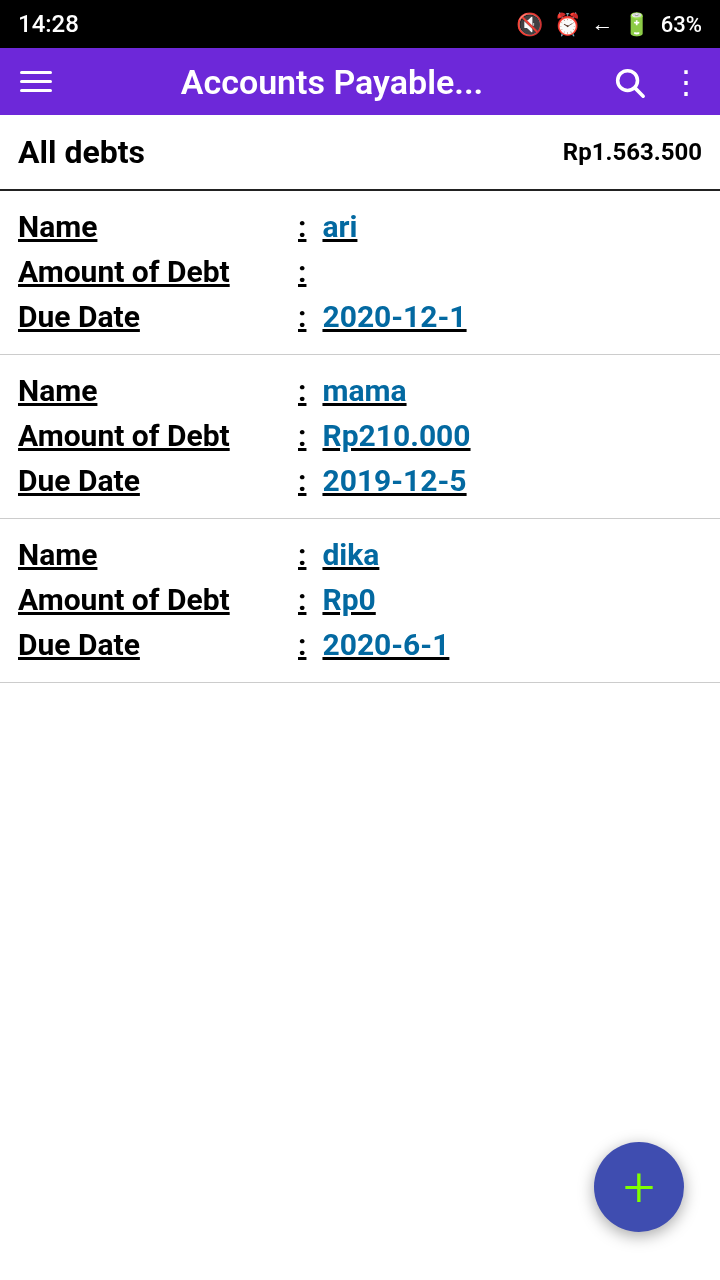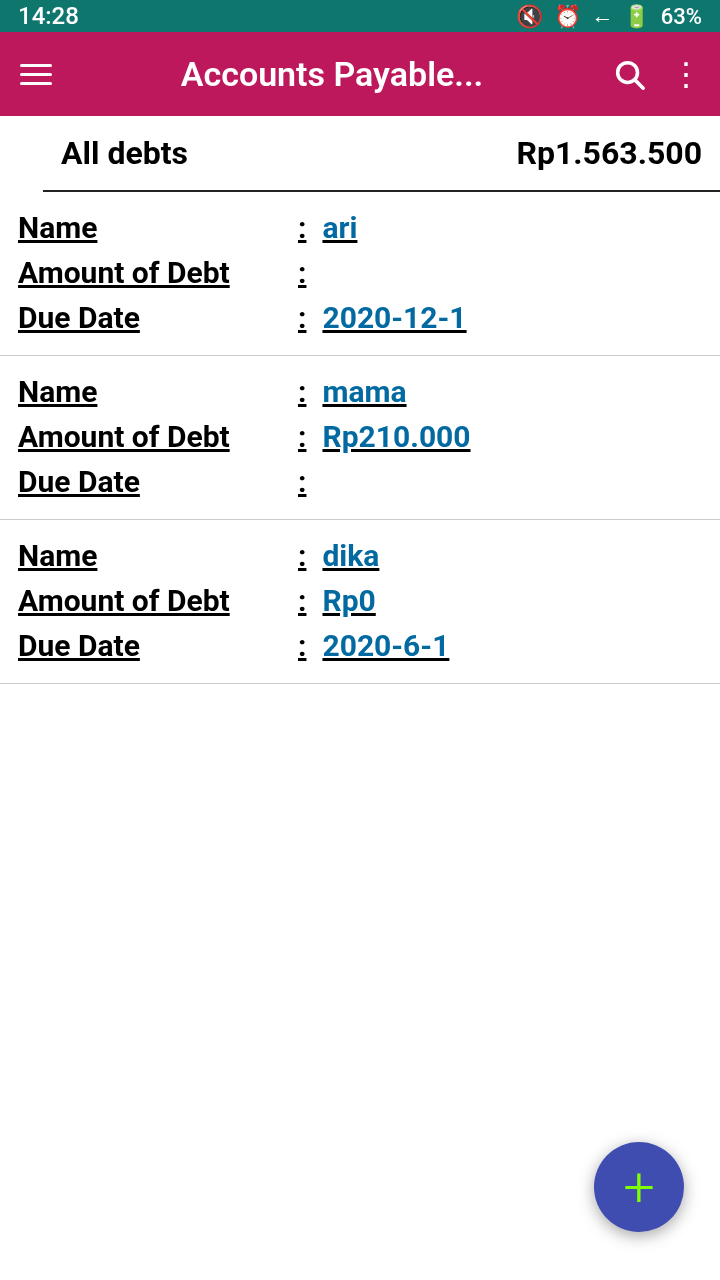--- a/index.html
+++ b/index.html
@@ -8,42 +8,42 @@
     body {
       width: 720px;
       min-height: 1280px;
       font-family: 'Roboto', Arial, sans-serif;
       background: #ffffff;
       position: relative;
     }
 
     
     .status-bar {
-      background: #0f766e;
+      background: #000000;
       color: #ffffff;
-      height: 32px;
+      height: 48px;
       display: flex;
       align-items: center;
       justify-content: space-between;
       padding: 0 18px;
       font-size: 24px;
       font-weight: 500;
     }
 
     .status-bar-right {
       display: flex;
       align-items: center;
       gap: 10px;
       font-size: 22px;
     }
 
     
     .app-bar {
-      background: #be185d;
-      height: 84px;
+      background: #6d28d9;
+      height: 67px;
       display: flex;
       align-items: center;
       padding: 0 20px;
       gap: 24px;
     }
 
     .app-bar-title {
       flex: 1;
       color: #ffffff;
       font-size: 34px;
@@ -51,31 +51,30 @@
       text-align: center;
     }
 
     
     .all-debts-header {
       display: flex;
       justify-content: space-between;
       align-items: center;
       padding: 18px 18px;
       border-bottom: 2px solid #222;
-      margin-left: 43px;
     }
 
     .all-debts-label {
       font-size: 32px;
       font-weight: 700;
       color: #000;
     }
 
     .all-debts-total {
-      font-size: 32px;
+      font-size: 24px;
       font-weight: 700;
       color: #000;
     }
 
     
     .debt-item {
       padding: 18px 18px 20px 18px;
       border-bottom: 1.5px solid #ccc;
       text-decoration: underline;
     }
@@ -217,20 +216,21 @@
         <span class="debt-field-value">mama</span>
       </div>
       <div class="debt-row">
         <span class="debt-field-label">Amount of Debt</span>
         <span class="debt-colon">:</span>
         <span class="debt-field-value">Rp210.000</span>
       </div>
       <div class="debt-row">
         <span class="debt-field-label">Due Date</span>
         <span class="debt-colon">:</span>
+        <span class="debt-field-value">2019-12-5</span>
       </div>
     </div>
     <div class="debt-item">
       <div class="debt-row">
         <span class="debt-field-label">Name</span>
         <span class="debt-colon">:</span>
         <span class="debt-field-value">dika</span>
       </div>
       <div class="debt-row">
         <span class="debt-field-label">Amount of Debt</span>

